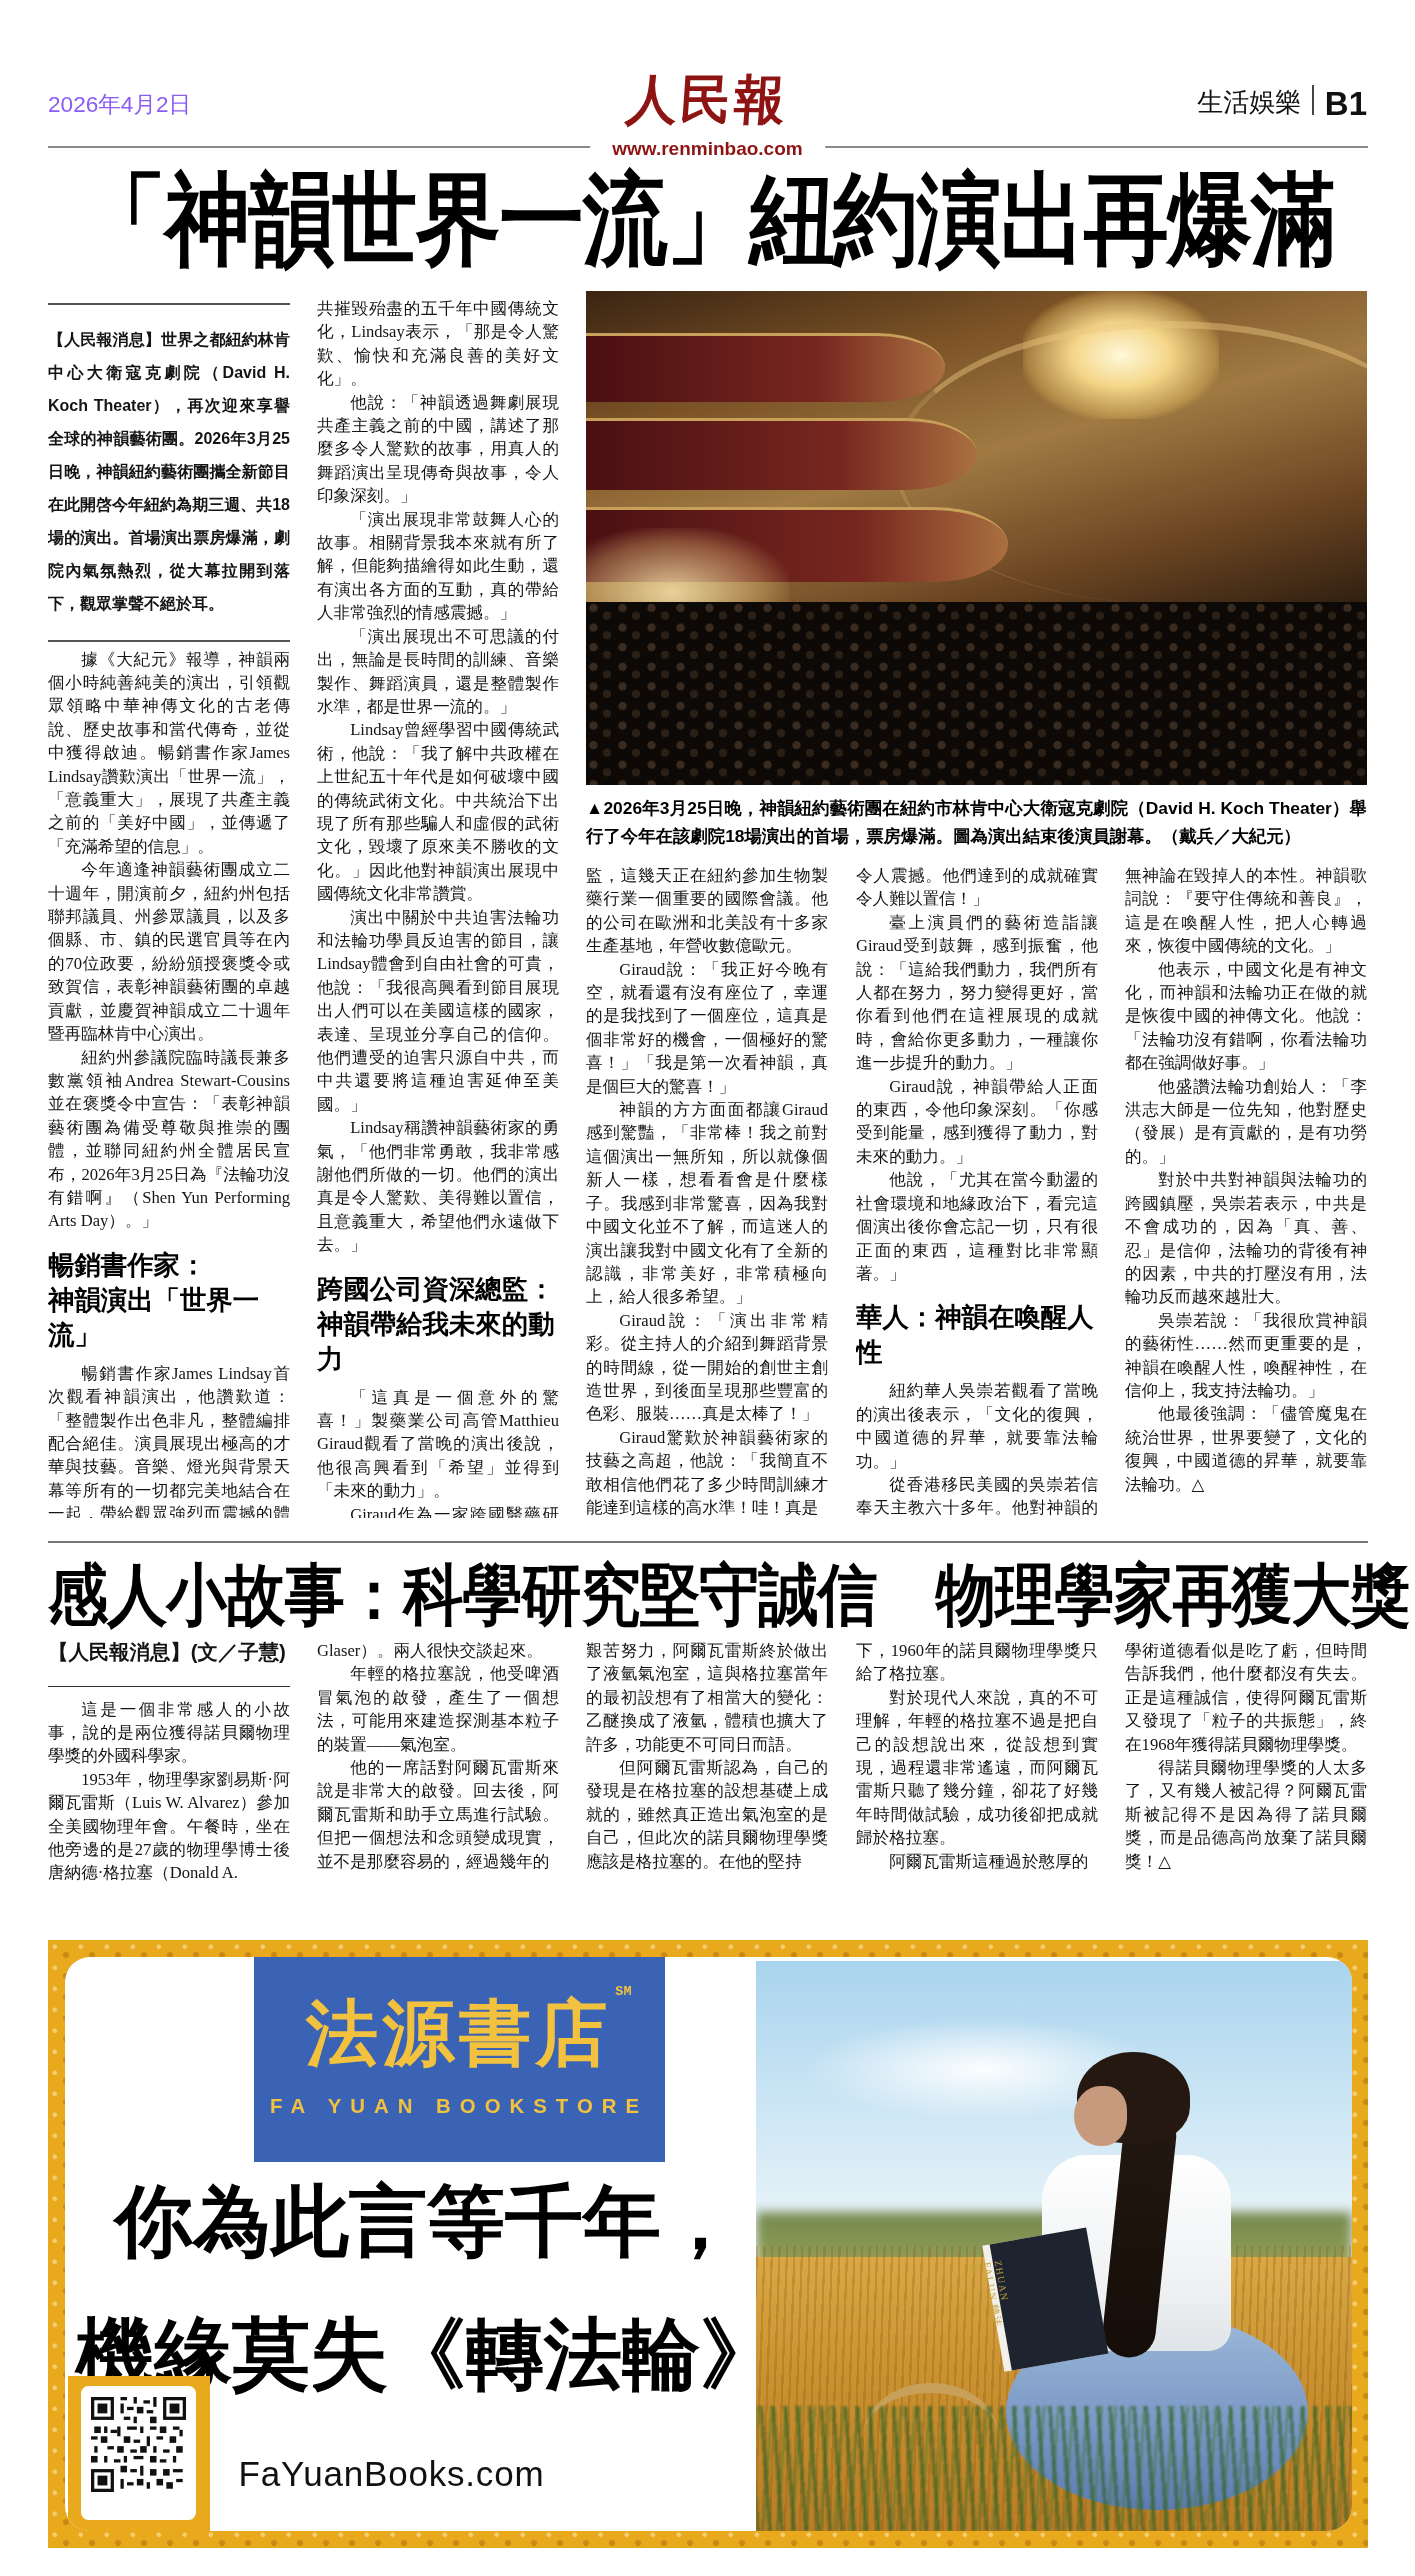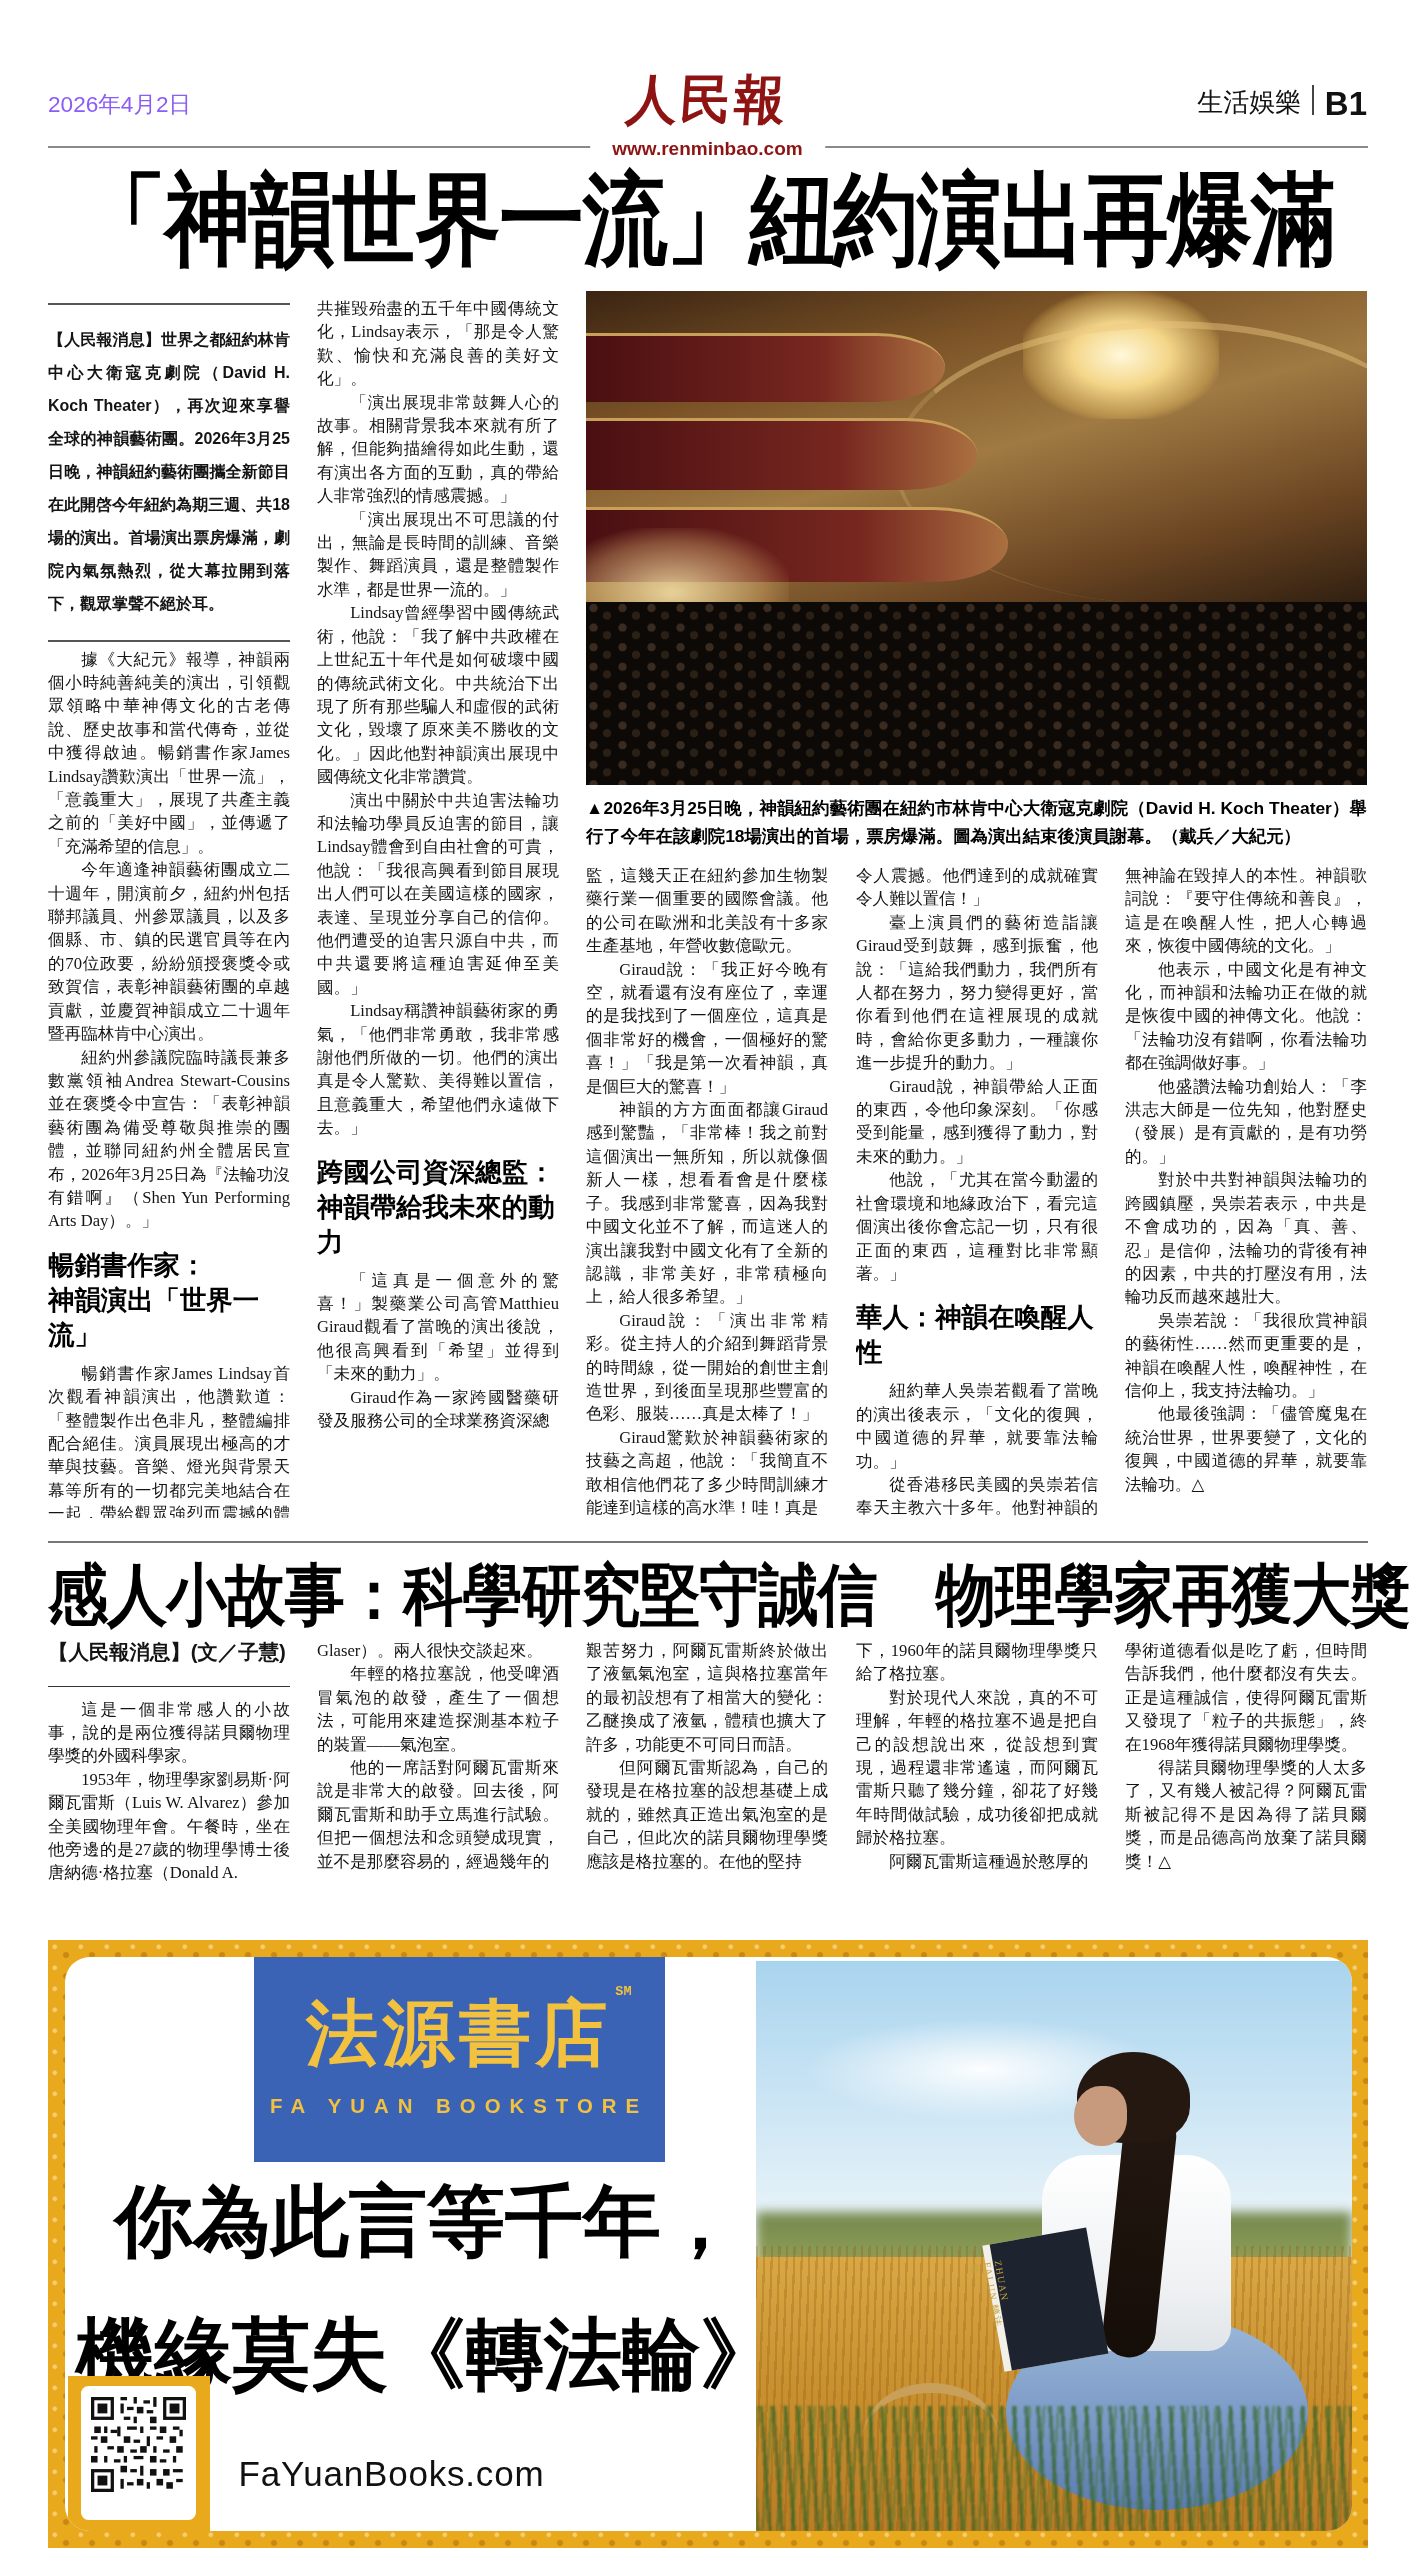--- a/index.html
+++ b/index.html
@@ -145,20 +145,21 @@
     <div class="blk lede">【人民報消息】世界之都紐約林肯中心大衛寇克劇院（David H. Koch Theater），再次迎來享譽全球的神韻藝術團。2026年3月25日晚，神韻紐約藝術團攜全新節目在此開啓今年紐約為期三週、共18場的演出。首場演出票房爆滿，劇院內氣氛熱烈，從大幕拉開到落下，觀眾掌聲不絕於耳。</div>
     <div class="blk p">據《大紀元》報導，神韻兩個小時純善純美的演出，引領觀眾領略中華神傳文化的古老傳說、歷史故事和當代傳奇，並從中獲得啟迪。暢銷書作家James Lindsay讚歎演出「世界一流」，「意義重大」，展現了共產主義之前的「美好中國」，並傳遞了「充滿希望的信息」。</div>
     <div class="blk p">今年適逢神韻藝術團成立二十週年，開演前夕，紐約州包括聯邦議員、州參眾議員，以及多個縣、市、鎮的民選官員等在內的70位政要，紛紛頒授褒獎令或致賀信，表彰神韻藝術團的卓越貢獻，並慶賀神韻成立二十週年暨再臨林肯中心演出。</div>
     <div class="blk p">紐約州參議院臨時議長兼多數黨領袖Andrea Stewart-Cousins並在褒獎令中宣告：「表彰神韻藝術團為備受尊敬與推崇的團體，並聯同紐約州全體居民宣布，2026年3月25日為『法輪功沒有錯啊』（Shen Yun Performing Arts Day）。」</div>
     <div class="blk sub">暢銷書作家：
 神韻演出「世界一流」</div>
     <div class="blk p">暢銷書作家James Lindsay首次觀看神韻演出，他讚歎道：「整體製作出色非凡，整體編排配合絕佳。演員展現出極高的才華與技藝。音樂、燈光與背景天幕等所有的一切都完美地結合在一起，帶給觀眾強烈而震撼的體驗。」</div>
   </div>
 <div class="col" style="left:317px;top:297px;height:1221px;">
     <div class="blk pc">共摧毀殆盡的五千年中國傳統文化，Lindsay表示，「那是令人驚歎、愉快和充滿良善的美好文化」。</div>
+    <div class="blk p">他說：「神韻透過舞劇展現共產主義之前的中國，講述了那麼多令人驚歎的故事，用真人的舞蹈演出呈現傳奇與故事，令人印象深刻。」</div>
     <div class="blk p">「演出展現非常鼓舞人心的故事。相關背景我本來就有所了解，但能夠描繪得如此生動，還有演出各方面的互動，真的帶給人非常強烈的情感震撼。」</div>
     <div class="blk p">「演出展現出不可思議的付出，無論是長時間的訓練、音樂製作、舞蹈演員，還是整體製作水準，都是世界一流的。」</div>
     <div class="blk p">Lindsay曾經學習中國傳統武術，他說：「我了解中共政權在上世紀五十年代是如何破壞中國的傳統武術文化。中共統治下出現了所有那些騙人和虛假的武術文化，毀壞了原來美不勝收的文化。」因此他對神韻演出展現中國傳統文化非常讚賞。</div>
     <div class="blk p">演出中關於中共迫害法輪功和法輪功學員反迫害的節目，讓Lindsay體會到自由社會的可貴，他說：「我很高興看到節目展現出人們可以在美國這樣的國家，表達、呈現並分享自己的信仰。他們遭受的迫害只源自中共，而中共還要將這種迫害延伸至美國。」</div>
     <div class="blk p">Lindsay稱讚神韻藝術家的勇氣，「他們非常勇敢，我非常感謝他們所做的一切。他們的演出真是令人驚歎、美得難以置信，且意義重大，希望他們永遠做下去。」</div>
     <div class="blk sub">跨國公司資深總監：
 神韻帶給我未來的動力</div>
     <div class="blk p">「這真是一個意外的驚喜！」製藥業公司高管Matthieu Giraud觀看了當晚的演出後說，他很高興看到「希望」並得到「未來的動力」。</div>
     <div class="blk p">Giraud作為一家跨國醫藥研發及服務公司的全球業務資深總</div>
   </div>

